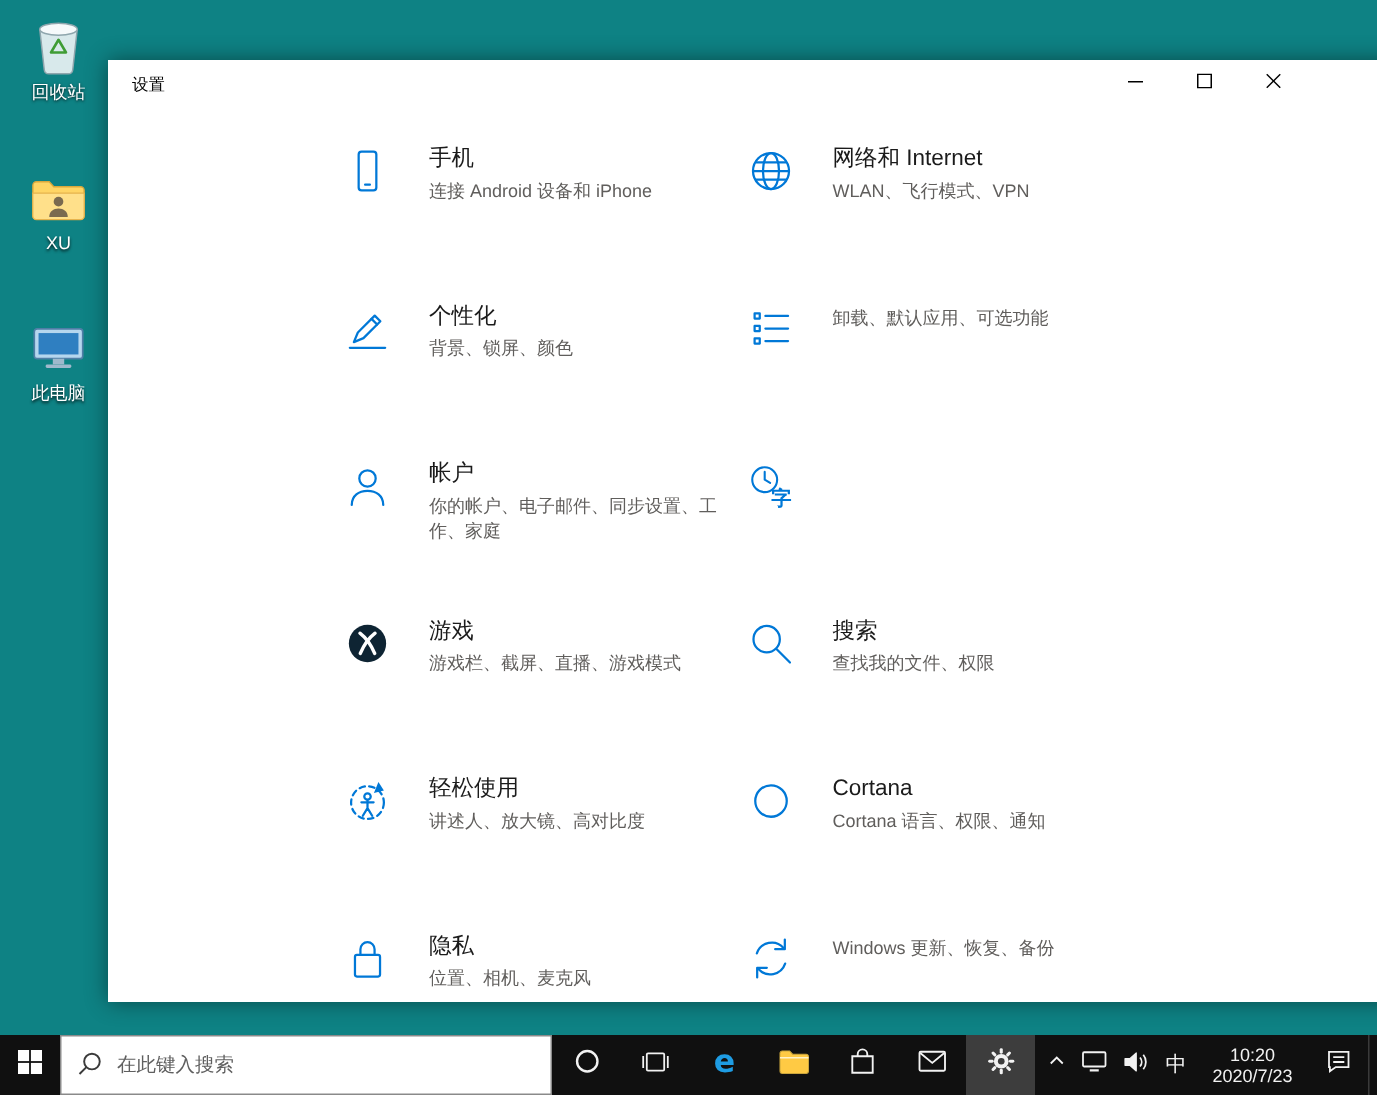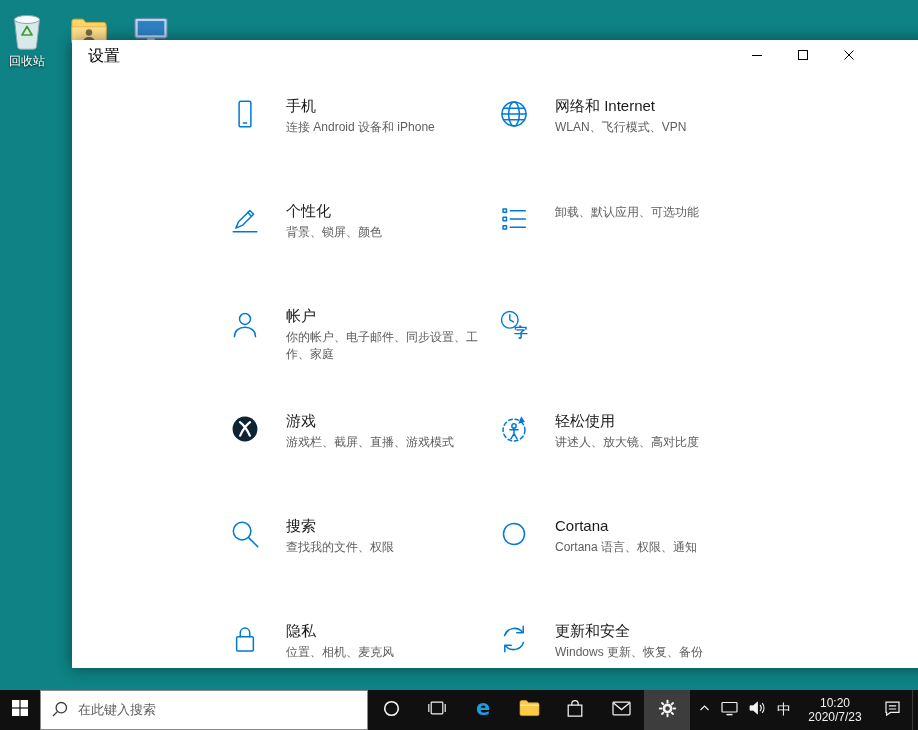--- a/index.html
+++ b/index.html
@@ -4,32 +4,32 @@
 <style>
   * { margin:0; padding:0; box-sizing:border-box; }
   html,body { width:918px; height:730px; overflow:hidden; }
   body {
     position:relative;
     font-family:"Liberation Sans","DejaVu Sans",sans-serif;
     background:#0e8284;
   }
 
   
-  .desktop-icons { position:absolute; left:8px; top:12px; display:flex; gap:24px; width:62px; }
+  .desktop-icons { position:absolute; left:8px; top:12px; display:flex; flex-direction:column; gap:44px; width:62px; }
   .dicon { display:flex; flex-direction:column; align-items:center; cursor:default; }
   .dicon .dimg { width:38px; height:38px; display:flex; align-items:center; justify-content:center; }
   .dicon .dlabel { margin-top:3px; font-size:12px; color:#fff; text-shadow:0 1px 2px rgba(0,0,0,.85); white-space:nowrap; }
 
   
   .window {
     position:absolute; left:72px; top:40px; width:862px; height:628px;
     background:#fff; box-shadow:0 0 14px rgba(0,0,0,.45);
   }
   .titlebar { position:relative; height:32px; display:flex; align-items:center; padding-left:16px; }
-  .titlebar .wtitle { font-size:16px; color:#000;text-align:right; }
+  .titlebar .wtitle { font-size:11px; color:#000;text-align:right; }
   .caption-buttons { position:absolute; top:0; left:662px; display:flex; }
   .cap { width:46px; height:30px; display:flex; align-items:center; justify-content:center; cursor:default; }
 
   .settings-grid {
     position:absolute; left:150px; top:46px;
     display:grid; grid-template-columns:269px 269px; grid-auto-rows:105px;
   }
   .cell { display:flex; padding-top:10px; cursor:default; }
   .cell .cicon { width:30px; height:30px; flex:none; margin:3px 26px 0 8px; }
   .cell .cicon svg { width:30px; height:30px; }
@@ -190,42 +190,42 @@
             <circle cx="14" cy="14" r="11.6" fill="#0e2433"></circle>
             <path d="M9.3 7.6 c3.4 2.6 6.8 7.1 9.2 12.6 M18.7 7.6 c-3.4 2.6 -6.8 7.1 -9.2 12.6" stroke="#fff" stroke-width="2.1" fill="none" stroke-linecap="round"></path>
           </svg></div>
         <div>
           <div class="ctitle">游戏</div>
           <div class="csub">游戏栏、截屏、直播、游戏模式</div>
         </div>
       </div>
       <div class="cell">
         <div class="cicon"><svg viewBox="0 0 28 28" fill="none" stroke="#0078d7" stroke-width="1.4" stroke-linecap="round" stroke-linejoin="round">
+            <circle cx="11.3" cy="11.3" r="8.2"></circle>
+            <line x1="17.4" y1="17.4" x2="25.8" y2="25.8"></line>
+          </svg></div>
+        <div>
+          <div class="ctitle">搜索</div>
+          <div class="csub">查找我的文件、权限</div>
+        </div>
+      </div>
+      <div class="cell">
+        <div class="cicon"><svg viewBox="0 0 28 28" fill="none" stroke="#0078d7" stroke-width="1.4" stroke-linecap="round" stroke-linejoin="round">
             <circle cx="14" cy="15" r="10.2" stroke-dasharray="3.4 2.7"></circle>
             <path d="M20.8 2.2 l3.4 5.2 -6.2 1.6 z" fill="#0078d7" stroke="none"></path>
             <circle cx="14" cy="11.2" r="2"></circle>
             <path d="M14 13.4 v5 M10.2 14.8 h7.6 M14 18.4 l-2.9 4.8 M14 18.4 l2.9 4.8"></path>
           </svg></div>
         <div>
           <div class="ctitle">轻松使用</div>
           <div class="csub">讲述人、放大镜、高对比度</div>
         </div>
       </div>
       <div class="cell">
         <div class="cicon"><svg viewBox="0 0 28 28" fill="none" stroke="#0078d7" stroke-width="1.4" stroke-linecap="round" stroke-linejoin="round">
-            <circle cx="11.3" cy="11.3" r="8.2"></circle>
-            <line x1="17.4" y1="17.4" x2="25.8" y2="25.8"></line>
-          </svg></div>
-        <div>
-          <div class="ctitle">搜索</div>
-          <div class="csub">查找我的文件、权限</div>
-        </div>
-      </div>
-      <div class="cell">
-        <div class="cicon"><svg viewBox="0 0 28 28" fill="none" stroke="#0078d7" stroke-width="1.4" stroke-linecap="round" stroke-linejoin="round">
             <circle cx="14" cy="14" r="9.8"></circle>
           </svg></div>
         <div>
           <div class="ctitle">Cortana</div>
           <div class="csub">Cortana 语言、权限、通知</div>
         </div>
       </div>
       <div class="cell">
         <div class="cicon"><svg viewBox="0 0 28 28" fill="none" stroke="#0078d7" stroke-width="1.4" stroke-linecap="round" stroke-linejoin="round">
             <rect x="6.2" y="11.8" width="15.6" height="13.4" rx="1.2"></rect>
@@ -237,21 +237,20 @@
         </div>
       </div>
       <div class="cell">
         <div class="cicon"><svg viewBox="0 0 28 28" fill="none" stroke="#0078d7" stroke-width="1.4" stroke-linecap="round" stroke-linejoin="round">
             <path d="M5.2 10.8 A9.8 9.8 0 0 1 21.8 7.4"></path>
             <path d="M22.6 2.2 v6 h-6"></path>
             <path d="M22.8 17.2 A9.8 9.8 0 0 1 6.2 20.6"></path>
             <path d="M5.4 25.8 v-6 h6"></path>
           </svg></div>
         <div>
-          <div class="ctitle">更新和安全</div>
           <div class="csub">Windows 更新、恢复、备份</div>
         </div>
       </div>
     </div>
 </div>
 
 <div class="taskbar">
   <div class="start-btn">
     <span><svg width="16" height="16" viewBox="0 0 16 16" fill="#fff">
           <rect x="0" y="0" width="7.4" height="7.4"></rect>

